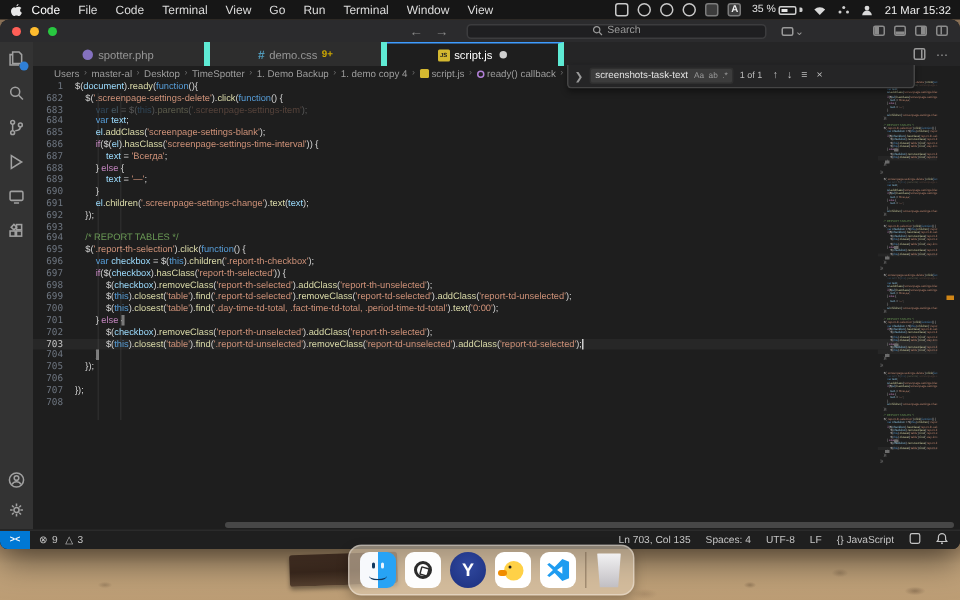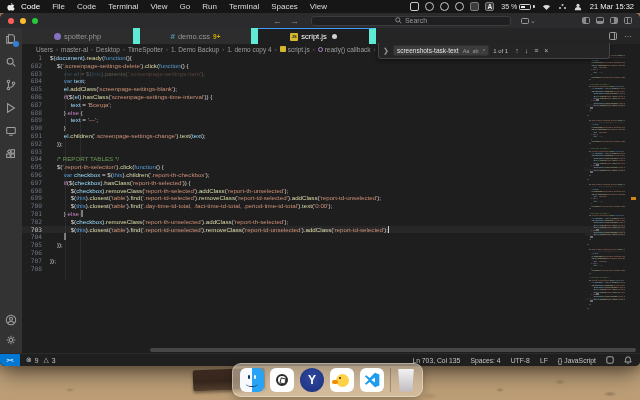--- a/index.html
+++ b/index.html
@@ -43,21 +43,21 @@
   #cast-ico{margin-left:10px;color:#9a9a9a;font-size:7px;display:flex;align-items:center;gap:1px;}
   #tb-layout{margin-left:auto;margin-right:8px;display:flex;gap:6px;}
   .lay{width:8px;height:7px;border:1px solid #8b8b8b;border-radius:1.5px;position:relative;}
   .lay.l::after{content:"";position:absolute;left:0;top:0;bottom:0;width:3px;background:#8b8b8b;}
   .lay.b::after{content:"";position:absolute;left:0;right:0;bottom:0;height:2.5px;background:#8b8b8b;}
   .lay.rr::after{content:"";position:absolute;right:0;top:0;bottom:0;width:3px;background:#8b8b8b;}
   .lay.q::after{content:"";position:absolute;right:0;top:0;bottom:0;width:3.5px;border-left:1px solid #8b8b8b;}
   
   #tabbar{position:absolute;left:22px;top:15px;right:0;height:16px;background:#252526;display:flex;}
   .tab{display:flex;align-items:center;gap:3px;padding:0 10px;height:100%;background:#2d2d2d;
-    border-right:7px solid #5eead4;color:#969696;font-size:7.5px;min-width:118px;justify-content:center;position:relative;}
+    border-right:4px solid #5eead4;color:#969696;font-size:7.5px;min-width:118px;justify-content:center;position:relative;}
   .tab.active{background:#1e1e1e;color:#ffffff;border-top:1.5px solid #3e9cff;}
   .tab .ticon{font-size:6px;display:inline-flex;align-items:center;justify-content:center;}
   .ticon.php{width:7px;height:7px;border-radius:50%;background:#8471bf;}
   .ticon.css{color:#519aba;font-weight:bold;font-size:8px;}
   .ticon.js{width:8px;height:8px;background:#d4b830;color:#1e1e1e;font-weight:bold;font-size:4px;border-radius:1px;display:flex;align-items:center;justify-content:center;}
   .tab .badge9{color:#cca700;font-size:6.5px;font-weight:bold;}
   .tab .dirty{width:5px;height:5px;border-radius:50%;background:#d0d0d0;margin-left:2px;}
   #tab-actions{margin-left:auto;display:flex;align-items:center;gap:7px;color:#9a9a9a;font-size:8px;padding-right:8px;}
   .splitico{width:8px;height:8px;border:1px solid #9a9a9a;border-radius:1.5px;position:relative;}
   .splitico::after{content:"";position:absolute;top:0;bottom:0;left:3.5px;width:1px;background:#9a9a9a;}
@@ -146,21 +146,21 @@
     </span>
     <span class="mb-item mb-app">Code</span>
     <span id="mb-items" style="display:flex;">
         <span class="mb-item">File</span>
         <span class="mb-item">Code</span>
         <span class="mb-item">Terminal</span>
         <span class="mb-item">View</span>
         <span class="mb-item">Go</span>
         <span class="mb-item">Run</span>
         <span class="mb-item">Terminal</span>
-        <span class="mb-item">Spaces</span>
+        <span class="mb-item">Window</span>
         <span class="mb-item">View</span>
       </span>
     <span id="mb-right">
       <span id="mb-status-icons" style="display:flex;gap:6px;align-items:center;">
           <span class="mb-ico mb-sq"></span>
           <span class="mb-ico mb-ci"></span>
           <span class="mb-ico mb-ci"></span>
           <span class="mb-ico mb-ci"></span>
           <span class="mb-ico mb-sq-fill"></span>
           <span class="mb-ico mb-sq-fill">A</span>

